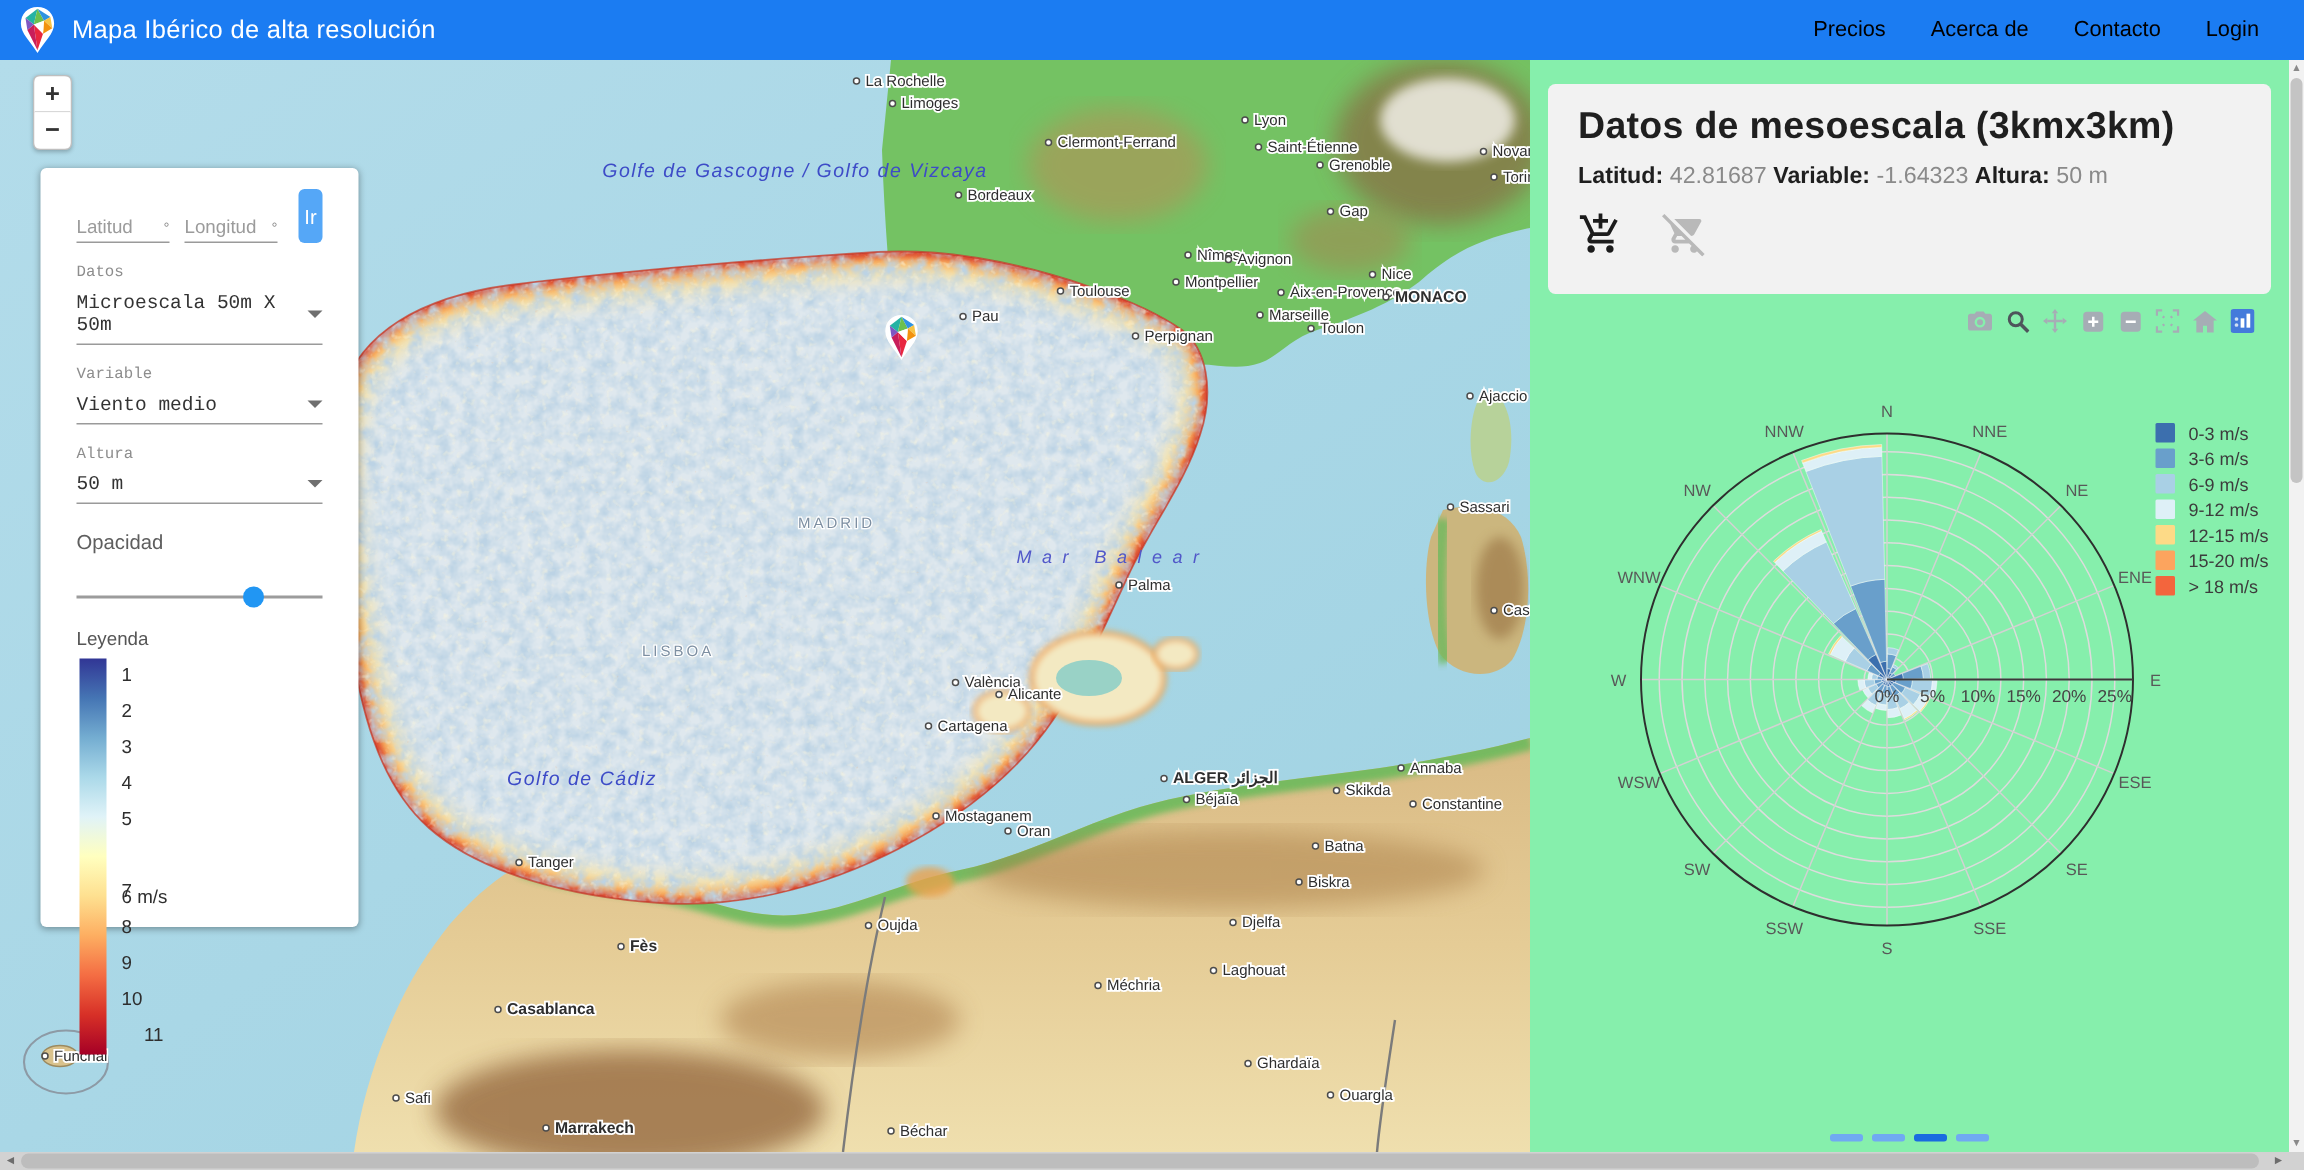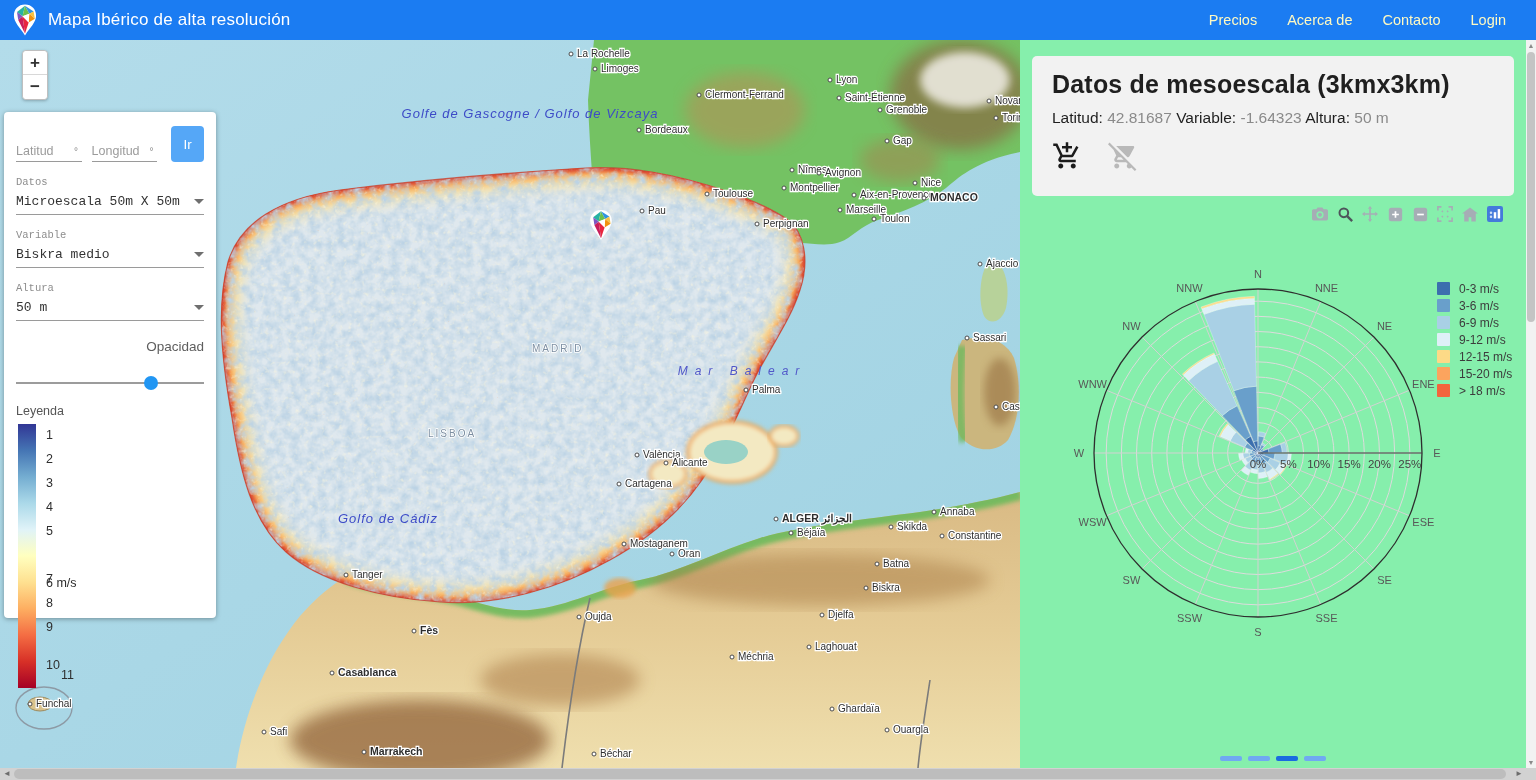--- a/index.html
+++ b/index.html
@@ -6,72 +6,72 @@
   html,body { width:1536px; height:780px; overflow:hidden; background:#fff;
               font-family:"Liberation Sans", sans-serif; }
   #app { position:relative; width:1536px; height:780px; overflow:hidden; }
 
   
   #navbar { position:absolute; left:0; top:0; width:1536px; height:40px;
             background:#1b7cf2; display:flex; align-items:center; z-index:30; }
   #navbar .logo { width:26px; height:32px; margin:0 10px 0 12px; }
   #navbar .title { color:#fff; font-size:17px; font-weight:500; letter-spacing:.2px; }
   #navbar .links { margin-left:auto; margin-right:30px; display:flex; gap:30px; }
-  #navbar .links a { color:#fef9c3; font-size:14.5px; text-decoration:none; cursor:pointer; }
+  #navbar .links a { color:#000000; font-size:14.5px; text-decoration:none; cursor:pointer; }
 
   
   #map { position:absolute; left:0; top:40px; width:1020px; height:728px; overflow:hidden; }
   #map svg.base { position:absolute; left:0; top:0; }
   .sea-label { font-size:13px; font-style:italic; fill:#3d4bc7; letter-spacing:1px; }
   .sea-label.spread { letter-spacing:7px; font-size:12px; fill:#5158c9; }
   .city-label { font-size:10px; fill:#2e2e2e; paint-order:stroke; stroke:#ffffff; stroke-width:2.4px; }
   .city-label.bold { font-weight:bold; font-size:10.5px; }
   .city-label.dim { fill:#7d8fa2; letter-spacing:2px; stroke-width:1.6px; }
 
   
   #zoomctl { position:absolute; left:22px; top:10px; width:26px; background:#fff;
              border:1px solid #bfbfbf; border-radius:4px; box-shadow:0 1px 3px rgba(0,0,0,.25); z-index:5; }
   #zoomctl button { display:block; width:100%; height:24px; background:#fff; border:none;
              font-size:17px; font-weight:bold; color:#333; cursor:pointer; line-height:22px; }
   #zoomctl button:first-child { border-bottom:1px solid #d8d8d8; border-radius:4px 4px 0 0; }
   #zoomctl button:last-child { border-radius:0 0 4px 4px; }
 
   
-  #ctl { position:absolute; left:4px; top:72px; width:212px; height:506px; background:#fff;
-         border-radius:4px; box-shadow:0 1px 5px rgba(0,0,0,.35); z-index:5; padding:14px 12px; }
+  #ctl { position:absolute; left:27px; top:72px; width:212px; height:506px; background:#fff;
+         border-radius:4px; box-shadow:0 1px 5px rgba(0,0,0,.35); z-index:5; padding:14px 24px; }
   .fieldrow { display:flex; gap:10px; align-items:flex-end; }
   .ufield { border-bottom:1px solid #9a9a9a; display:flex; align-items:baseline; width:72px; padding-bottom:3px; }
   .ufield input { border:none; outline:none; width:58px; font-size:12.5px; color:#333; }
   .ufield input::placeholder { color:#9b9b9b; }
   .ufield .deg { color:#8b8b8b; font-size:10px; }
   #go-btn { width:36px; height:36px; background:#55a7f7; color:#fff; border:none; border-radius:4px;
             font-size:13.5px; cursor:pointer; margin-left:4px; }
   .sel { margin-top:14px;font-family:Liberation Mono, monospace; }
   .sel .lbl { font-size:10.5px; color:#8d8d8d; margin-bottom:3px; }
   .sel .val { font-size:13px; color:#333; border-bottom:1px solid #9a9a9a; padding:3px 0 5px;
               display:flex; justify-content:space-between; align-items:center; cursor:pointer; }
   .sel .caret { width:0; height:0; border-left:5px solid transparent; border-right:5px solid transparent;
                 border-top:5px solid #6f6f6f; }
-  #opacidad-lbl { margin-top:18px; font-size:13.5px; color:#5e5e5e;text-align:right; }
+  #opacidad-lbl { margin-top:18px; font-size:13.5px; color:#5e5e5e; }
   #slider { position:relative; margin-top:22px; height:14px; cursor:pointer; }
   #slider .track { position:absolute; left:0; right:0; top:6px; height:2px; background:#9c9c9c; }
   #slider .thumb { position:absolute; top:0; width:14px; height:14px; margin-left:-7px;
                    border-radius:50%; background:#2196f3; }
   #leyenda-lbl { margin-top:14px; font-size:12.5px; color:#555; }
   #legend-wrap { position:relative; margin-top:6px; height:268px; }
   #legend-bar { position:absolute; left:2px; top:0; width:18px; height:264px; }
   #legend-ticks span { position:absolute; left:30px; font-size:12.5px; color:#2e2e2e; }
 
   
   #panel { position:absolute; left:1020px; top:40px; width:506px; height:728px; background:#86efac; z-index:4; }
   #hdr-card { position:absolute; left:12px; top:16px; width:482px; height:140px; background:#f2f2f2;
               border-radius:5px; padding:14px 20px; }
   #hdr-card h1 { font-size:25px; font-weight:bold; color:#1f1f1f; letter-spacing:.2px; }
   #coords { margin-top:10px; font-size:15.5px; color:#1f1f1f; }
-  #coords b { font-weight:normal; }
+  #coords b { font-weight:bold; }
   #coords .v { color:#8a8a8a; }
   #carts { margin-top:14px; display:flex; gap:26px; }
   #carts .cartbtn { background:none; border:none; cursor:pointer; padding:0; }
   #modebar { position:absolute; right:22px; top:166px; display:flex; gap:7px; align-items:center; }
   #modebar .mb { width:18px; height:16px; cursor:pointer; display:flex; align-items:center; justify-content:center; }
   #chart-link { position:absolute; left:0; top:196px; width:420px; text-align:center;
                 color:#1f7ae0; font-size:15px; cursor:pointer; }
   #rose { position:absolute; left:20px; top:220px; }
   #rose-legend { position:absolute; left:417px; top:240px; }
   #rose-legend .row { display:flex; align-items:center; height:17px; gap:9px; }
@@ -355,21 +355,21 @@
       <div class="sel">
         <div class="lbl">Datos</div>
         <div class="val">
           <span>Microescala 50m X 50m</span>
           <span class="caret"></span>
         </div>
       </div>
       <div class="sel">
         <div class="lbl">Variable</div>
         <div class="val">
-          <span>Biskra medio</span>
+          <span>Viento medio</span>
           <span class="caret"></span>
         </div>
       </div>
       <div class="sel">
         <div class="lbl">Altura</div>
         <div class="val">
           <span>50 m</span>
           <span class="caret"></span>
         </div>
       </div>
@@ -386,21 +386,21 @@
         <div id="legend-ticks">
             <span style="top: 4px;">1</span>
             <span style="top: 28px;">2</span>
             <span style="top: 52px;">3</span>
             <span style="top: 76px;">4</span>
             <span style="top: 100px;">5</span>
             <span style="top: 124px; margin-top: 28px;">6 m/s</span>
             <span style="top: 148px;">7</span>
             <span style="top: 172px;">8</span>
             <span style="top: 196px;">9</span>
-            <span style="top: 220px; margin-top: 14px;">10</span>
+            <span style="top: 220px;">10</span>
             <span style="top: 244px; margin-left: 15px;">11</span>
           </div>
       </div>
     </div>
   </div>
 
   <div id="panel">
     <div id="hdr-card">
       <h1>Datos de mesoescala (3kmx3km)</h1>
       <div id="coords">

